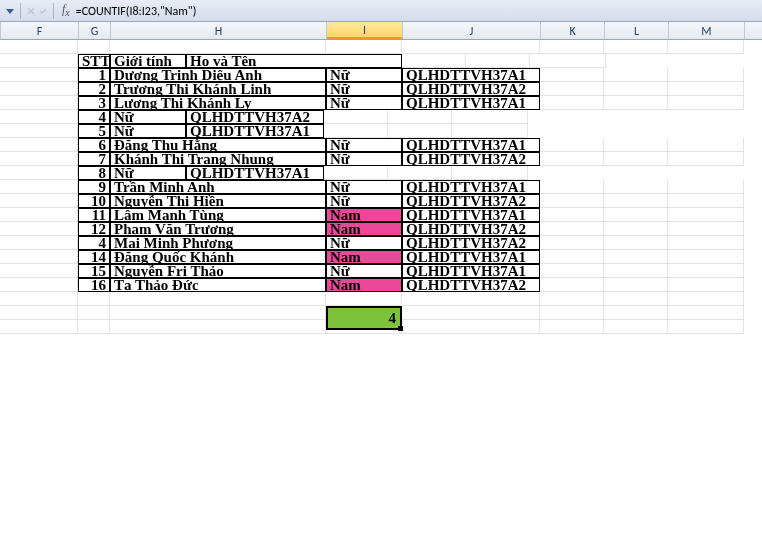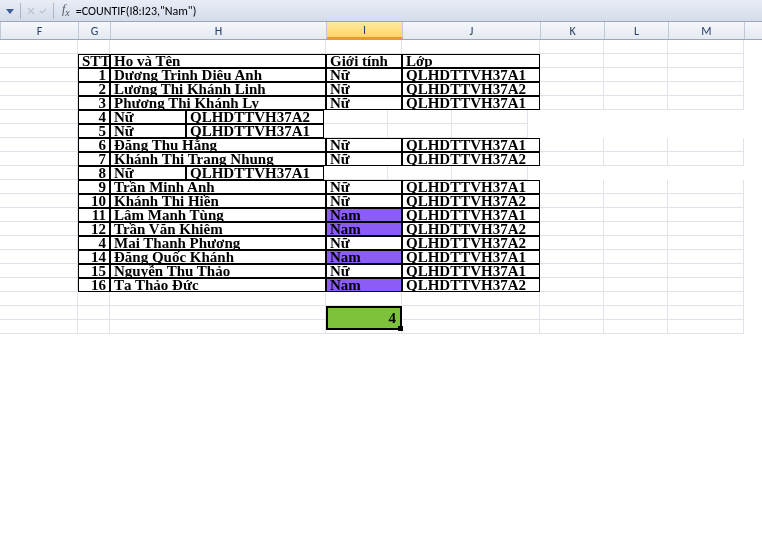--- a/index.html
+++ b/index.html
@@ -100,21 +100,21 @@
   }
   .cell.header-cell {
     font-weight: bold;
     border: 1.5px solid #000;
   }
   .cell.data-cell {
     border: 1.5px solid #000;
   }
   .cell.data-cell.bold { font-weight: bold; }
   .cell.right { justify-content: flex-end; }
-  .cell.green { background: #8b5cf6; }
+  .cell.green { background: #ec4899; }
   .cell.plain {
     border-right: 1px solid #e0e3ea;
     border-bottom: 1px solid #e0e3ea;
   }
   .result-cell {
     border: 2.5px solid #000;
     background: #7dc23b;
     display: flex;
     align-items: center;
     justify-content: flex-end;
@@ -193,53 +193,52 @@
     <div class="cell plain col-I"></div>
     <div class="cell plain col-J"></div>
     <div class="cell plain col-K"></div>
     <div class="cell plain col-L"></div>
     <div class="cell plain col-M"></div>
   </div>
 
   <div class="grid-row">
     <div class="cell plain col-F"></div>
     <div class="cell header-cell col-G">STT</div>
+    <div class="cell header-cell col-I">Giới tính</div>
     <div class="cell header-cell col-H">Họ và Tên</div>
-    <div class="cell header-cell col-I">Giới tính</div>
-    <div class="cell header-cell col-J">Lớp</div>
     <div class="cell plain col-K"></div>
     <div class="cell plain col-L"></div>
     <div class="cell plain col-M"></div>
   </div>
 
   <div id="datarows">
       <div class="grid-row">
         <div class="cell plain col-F"></div>
         <div class="cell data-cell bold right col-G">1</div>
         <div class="cell data-cell bold col-H">Dương Trịnh Diệu Anh</div>
         <div class="cell data-cell bold col-I">Nữ</div>
         <div class="cell data-cell bold col-J">QLHDTTVH37A1</div>
         <div class="cell plain col-K"></div>
         <div class="cell plain col-L"></div>
         <div class="cell plain col-M"></div>
       </div>
       <div class="grid-row">
         <div class="cell plain col-F"></div>
         <div class="cell data-cell bold right col-G">2</div>
-        <div class="cell data-cell bold col-H">Lương Thị Khánh Linh</div>
+        <div class="cell data-cell bold col-H">Trương Thị Khánh Linh</div>
         <div class="cell data-cell bold col-I">Nữ</div>
         <div class="cell data-cell bold col-J">QLHDTTVH37A2</div>
         <div class="cell plain col-K"></div>
         <div class="cell plain col-L"></div>
         <div class="cell plain col-M"></div>
       </div>
       <div class="grid-row">
         <div class="cell plain col-F"></div>
         <div class="cell data-cell bold right col-G">3</div>
-        <div class="cell data-cell bold col-H">Phương Thị Khánh Ly</div>
+        <div class="cell data-cell bold col-H">Lương Thị Khánh Ly</div>
         <div class="cell data-cell bold col-I">Nữ</div>
         <div class="cell data-cell bold col-J">QLHDTTVH37A1</div>
         <div class="cell plain col-K"></div>
         <div class="cell plain col-L"></div>
         <div class="cell plain col-M"></div>
       </div>
       <div class="grid-row">
         <div class="cell plain col-F"></div>
         <div class="cell data-cell bold right col-G">4</div>
         <div class="cell data-cell bold col-I">Nữ</div>
@@ -292,71 +291,71 @@
         <div class="cell data-cell bold col-H">Trần Minh Anh</div>
         <div class="cell data-cell bold col-I">Nữ</div>
         <div class="cell data-cell bold col-J">QLHDTTVH37A1</div>
         <div class="cell plain col-K"></div>
         <div class="cell plain col-L"></div>
         <div class="cell plain col-M"></div>
       </div>
       <div class="grid-row">
         <div class="cell plain col-F"></div>
         <div class="cell data-cell bold right col-G">10</div>
-        <div class="cell data-cell bold col-H">Khánh Thị Hiền</div>
+        <div class="cell data-cell bold col-H">Nguyễn Thị Hiền</div>
         <div class="cell data-cell bold col-I">Nữ</div>
         <div class="cell data-cell bold col-J">QLHDTTVH37A2</div>
         <div class="cell plain col-K"></div>
         <div class="cell plain col-L"></div>
         <div class="cell plain col-M"></div>
       </div>
       <div class="grid-row">
         <div class="cell plain col-F"></div>
         <div class="cell data-cell bold right col-G">11</div>
         <div class="cell data-cell bold col-H">Lâm Mạnh Tùng</div>
         <div class="cell data-cell bold col-I green">Nam</div>
         <div class="cell data-cell bold col-J">QLHDTTVH37A1</div>
         <div class="cell plain col-K"></div>
         <div class="cell plain col-L"></div>
         <div class="cell plain col-M"></div>
       </div>
       <div class="grid-row">
         <div class="cell plain col-F"></div>
         <div class="cell data-cell bold right col-G">12</div>
-        <div class="cell data-cell bold col-H">Trần Văn Khiêm</div>
+        <div class="cell data-cell bold col-H">Phạm Văn Trương</div>
         <div class="cell data-cell bold col-I green">Nam</div>
         <div class="cell data-cell bold col-J">QLHDTTVH37A2</div>
         <div class="cell plain col-K"></div>
         <div class="cell plain col-L"></div>
         <div class="cell plain col-M"></div>
       </div>
       <div class="grid-row">
         <div class="cell plain col-F"></div>
         <div class="cell data-cell bold right col-G">4</div>
-        <div class="cell data-cell bold col-H">Mai Thanh Phương</div>
+        <div class="cell data-cell bold col-H">Mai Minh Phương</div>
         <div class="cell data-cell bold col-I">Nữ</div>
         <div class="cell data-cell bold col-J">QLHDTTVH37A2</div>
         <div class="cell plain col-K"></div>
         <div class="cell plain col-L"></div>
         <div class="cell plain col-M"></div>
       </div>
       <div class="grid-row">
         <div class="cell plain col-F"></div>
         <div class="cell data-cell bold right col-G">14</div>
         <div class="cell data-cell bold col-H">Đặng Quốc Khánh</div>
         <div class="cell data-cell bold col-I green">Nam</div>
         <div class="cell data-cell bold col-J">QLHDTTVH37A1</div>
         <div class="cell plain col-K"></div>
         <div class="cell plain col-L"></div>
         <div class="cell plain col-M"></div>
       </div>
       <div class="grid-row">
         <div class="cell plain col-F"></div>
         <div class="cell data-cell bold right col-G">15</div>
-        <div class="cell data-cell bold col-H">Nguyễn Thu Thảo</div>
+        <div class="cell data-cell bold col-H">Nguyễn Fri Thảo</div>
         <div class="cell data-cell bold col-I">Nữ</div>
         <div class="cell data-cell bold col-J">QLHDTTVH37A1</div>
         <div class="cell plain col-K"></div>
         <div class="cell plain col-L"></div>
         <div class="cell plain col-M"></div>
       </div>
       <div class="grid-row">
         <div class="cell plain col-F"></div>
         <div class="cell data-cell bold right col-G">16</div>
         <div class="cell data-cell bold col-H">Tạ Thảo Đức</div>

